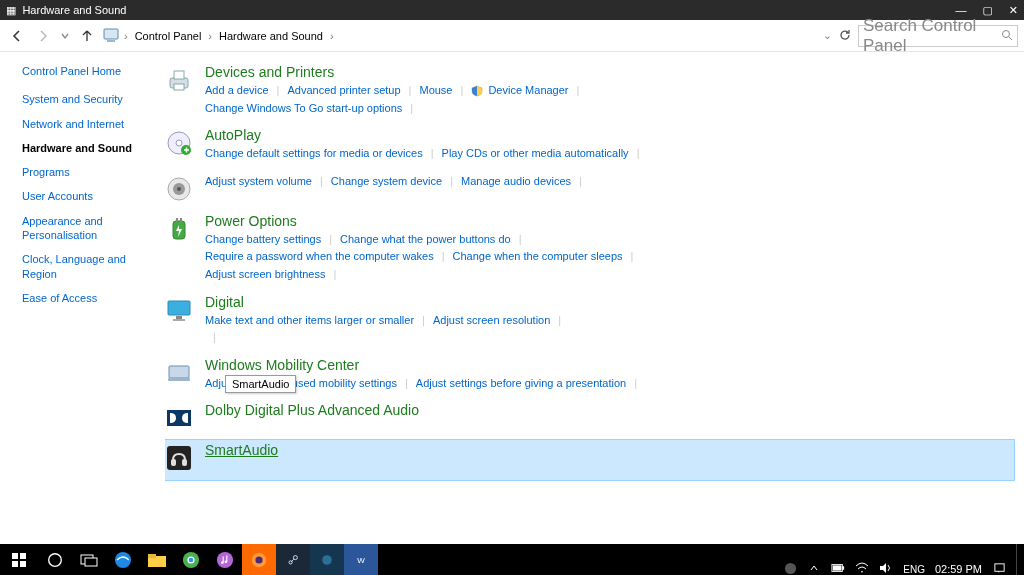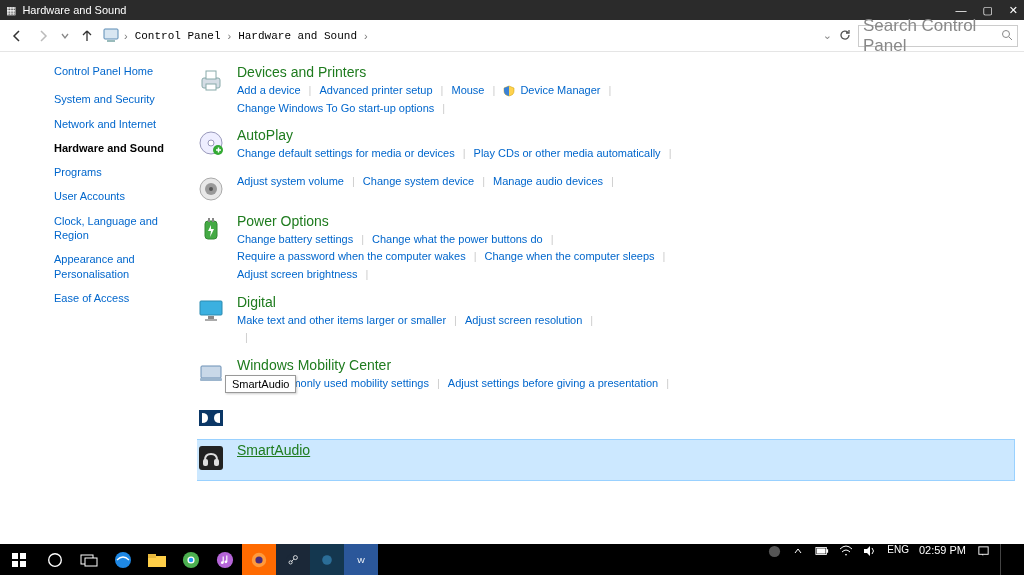--- a/index.html
+++ b/index.html
@@ -10,26 +10,26 @@
 .titlebar-left { display: flex; align-items: center; gap: 6px; }
 .titlebar-right { display: flex; align-items: center; gap: 16px; }
 .titlebar-right span { cursor: default; font-size: 11px; }
 
 
 .navbar { height: 32px; border-bottom: 1px solid #e5e5e5; display: flex; align-items: center; padding: 0 6px; gap: 4px; font-size: 11px; color: #333; }
 .nav-arrow { width: 22px; height: 22px; display:flex; align-items:center; justify-content:center; color:#555; }
 .nav-arrow.disabled { color: #bbb; }
 .breadcrumb { display:flex; align-items:center; gap:4px; flex: 1; }
 .breadcrumb .sep { color:#777; }
-.breadcrumb a { color: #000; text-decoration: none; padding: 2px 3px; font-family: Liberation Mono, monospace; }
+.breadcrumb a { color: #000; text-decoration: none; padding: 2px 3px; }
 .nav-right { display:flex; align-items:center; gap:6px; }
 .search { width: 160px; height: 22px; border:1px solid #ccc; display:flex; align-items:center; padding: 0 4px; color:#888; font-size:17px; justify-content: space-between; }
 
 
-.main { flex:1; display:flex; overflow:hidden; background:#fff;margin-left:32px; }
+.main { flex:1; display:flex; overflow:hidden; background:#fff; }
 .sidebar { width: 165px; padding: 12px 10px 0 22px; font-size: 11px; }
 .sidebar a { display:block; color:#0066cc; text-decoration:none; margin-bottom: 10px; line-height: 1.3; }
 .sidebar a.current { color:#000; font-weight: bold; }
 .sidebar .home { color:#0066cc; margin-bottom: 14px; }
 
 .content { flex:1; padding: 10px 10px 0 0; overflow:auto; }
 .category { display:flex; gap: 12px; padding: 2px 0 8px 0; align-items: flex-start; }
 .category.highlighted { background:#cce8ff; outline: 1px solid #99d1ff; }
 .cat-icon { width: 28px; height: 28px; flex-shrink:0; display:flex; align-items:center; justify-content:center; margin-top:2px; }
 .cat-body { flex:1; font-size: 11px; }
@@ -42,21 +42,21 @@
 .shield { display:inline-block; width:12px; height:12px; vertical-align:middle; margin-right:2px; }
 
 .tooltip { position:absolute; left:225px; top:375px; background:#fff; border:1px solid #999; padding:2px 6px; font-size:11px; box-shadow: 1px 1px 2px rgba(0,0,0,.2); }
 
 
 .taskbar { height: 31px; background:#000; display:flex; align-items:center; justify-content: space-between; color:#fff; font-size:11px; }
 .taskbar-left { display:flex; align-items:center; height:100%; }
 .tb-item { width: 34px; height: 31px; display:flex; align-items:center; justify-content:center; }
 .tb-item.win { width: 38px; }
 .tb-item svg { display:block; }
-.taskbar-right { display:flex; align-items:flex-start; gap: 10px; padding-right: 20px; }
+.taskbar-right { display:flex; align-items:flex-end; gap: 10px; padding-right: 4px; }
 .tray-icon { width:14px; height:14px; display:flex; align-items:center; justify-content:center; }
 </style>
 </head>
 <body>
 
 <div class="titlebar">
   <div class="titlebar-left">
     <span>▦</span>
     <span>Hardware and Sound</span>
   </div>
@@ -122,22 +122,22 @@
 
 <div class="main">
   <div class="sidebar">
     <a href="#" class="home">Control Panel Home</a>
     <div id="sidebar-items">
         <a href="#">System and Security</a>
         <a href="#">Network and Internet</a>
         <a href="#" class="current">Hardware and Sound</a>
         <a href="#">Programs</a>
         <a href="#">User Accounts</a>
+        <a href="#">Appearance and Personalisation</a>
         <a href="#">Clock, Language and Region</a>
-        <a href="#">Appearance and Personalisation</a>
         <a href="#">Ease of Access</a>
       </div>
   </div>
 
   <div class="content">
     <div id="categories">
         <div class="category">
           <div class="cat-icon">
             <svg width="28" height="28" viewBox="0 0 28 28">
               <rect x="5" y="12" width="18" height="10" rx="2" fill="#d5dde5" stroke="#8aa"></rect>
@@ -270,20 +270,23 @@
               <span class="divider">|</span>
             </div>
           </div>
         </div>
         <div class="category">
           <div class="cat-icon">
             <svg width="28" height="28" viewBox="0 0 28 28">
               <rect x="2" y="6" width="24" height="16" fill="#0b3766"></rect>
               <path d="M5 9 L5 19 Q11 19 11 14 Q11 9 5 9 Z M23 9 L23 19 Q17 19 17 14 Q17 9 23 9 Z" fill="#fff"></path>
             </svg>
+          </div>
+          <div class="cat-body">
+            <div class="cat-title"><a href="#">Dolby Digital Plus Advanced Audio</a></div>
           </div>
         </div>
         <div class="category highlighted">
           <div class="cat-icon">
             <svg width="28" height="28" viewBox="0 0 28 28">
               <rect x="2" y="2" width="24" height="24" rx="3" fill="#222"></rect>
               <path d="M8 16 Q8 10 14 10 Q20 10 20 16" fill="none" stroke="#ddd" stroke-width="2"></path>
               <rect x="6" y="15" width="5" height="7" rx="2" fill="#ddd"></rect>
               <rect x="17" y="15" width="5" height="7" rx="2" fill="#ddd"></rect>
             </svg>

